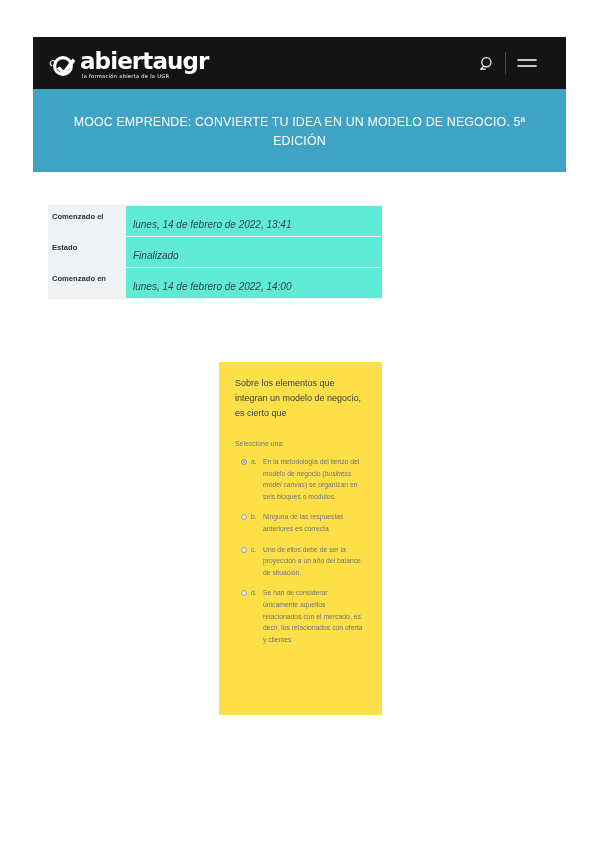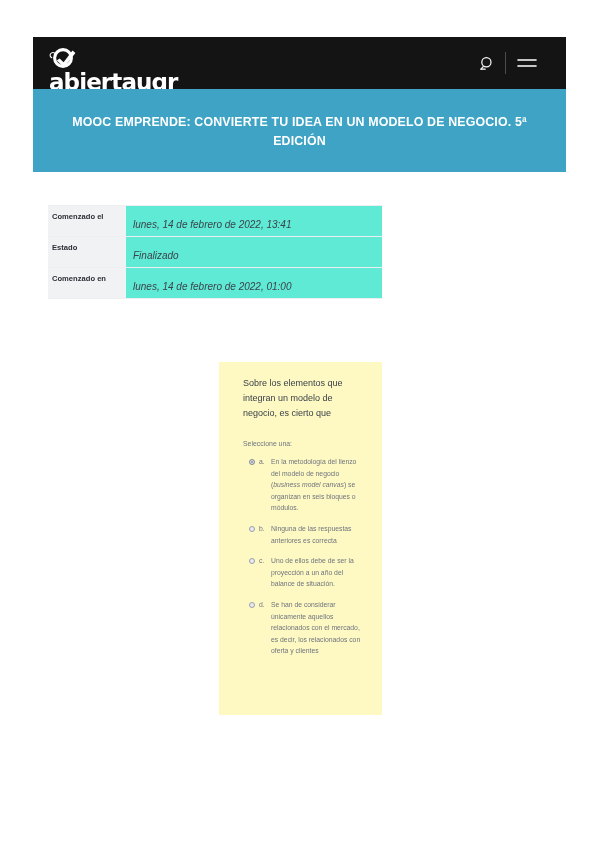--- a/index.html
+++ b/index.html
@@ -30,23 +30,23 @@
     height: 52px;
     background: #141414;
     display: flex;
     align-items: center;
     justify-content: space-between;
     padding: 0 18px 0 16px;
   }
 
   .brand {
     display: flex;
+    align-items: flex-end;
     height: 34px;
     text-decoration: none;
-    flex-direction: column;
   }
   .brand-mark {
     width: 30px;
     height: 26px;
     margin-right: 1px;
     position: relative;
     flex: none;
   }
   .brand-text-wrap {
     display: flex;
@@ -106,21 +106,21 @@
     display: flex;
     align-items: flex-start;
     justify-content: center;
     padding: 16px 22px 0 22px;
   }
   .course-banner-title {
     color: #ffffff;
     font-size: 12.4px;
     line-height: 19px;
     text-align: center;
-    font-weight: 700;
+    font-weight: 400;
     letter-spacing: 0.15px;
   }
 
   
   .summary-table {
     position: absolute;
     left: 48px;
     top: 205px;
     width: 334px;
     border-collapse: collapse;
@@ -190,22 +190,22 @@
     color: #8b9099;
     line-height: 11px;
   }
 
   .qbody {
     position: absolute;
     left: 219px;
     top: 362px;
     width: 163px;
     height: 353px;
-    background: #fef9c3;
-    padding: 14px 18px 0 24px;
+    background: #fde047;
+    padding: 14px 18px 0 16px;
   }
   .qtext {
     font-size: 9px;
     color: #3a4049;
     line-height: 15px;
     margin-bottom: 17px;
   }
   .qprompt {
     font-size: 6.9px;
     color: #6e747e;
@@ -298,21 +298,21 @@
       <tr>
         <th>Comenzado el</th>
         <td>lunes, 14 de febrero de 2022, 13:41</td>
       </tr>
       <tr>
         <th>Estado</th>
         <td>Finalizado</td>
       </tr>
       <tr>
         <th>Comenzado en</th>
-        <td>lunes, 14 de febrero de 2022, 01:00</td>
+        <td>lunes, 14 de febrero de 2022, 14:00</td>
       </tr>
     </tbody>
   </table>
 
 
   <div class="qbody">
     <div class="qtext">Sobre los elementos que integran un modelo de negocio, es cierto que</div>
     <div class="qprompt">Seleccione una:</div>
     <ul class="answers" id="answers">
         <li class="answer">

